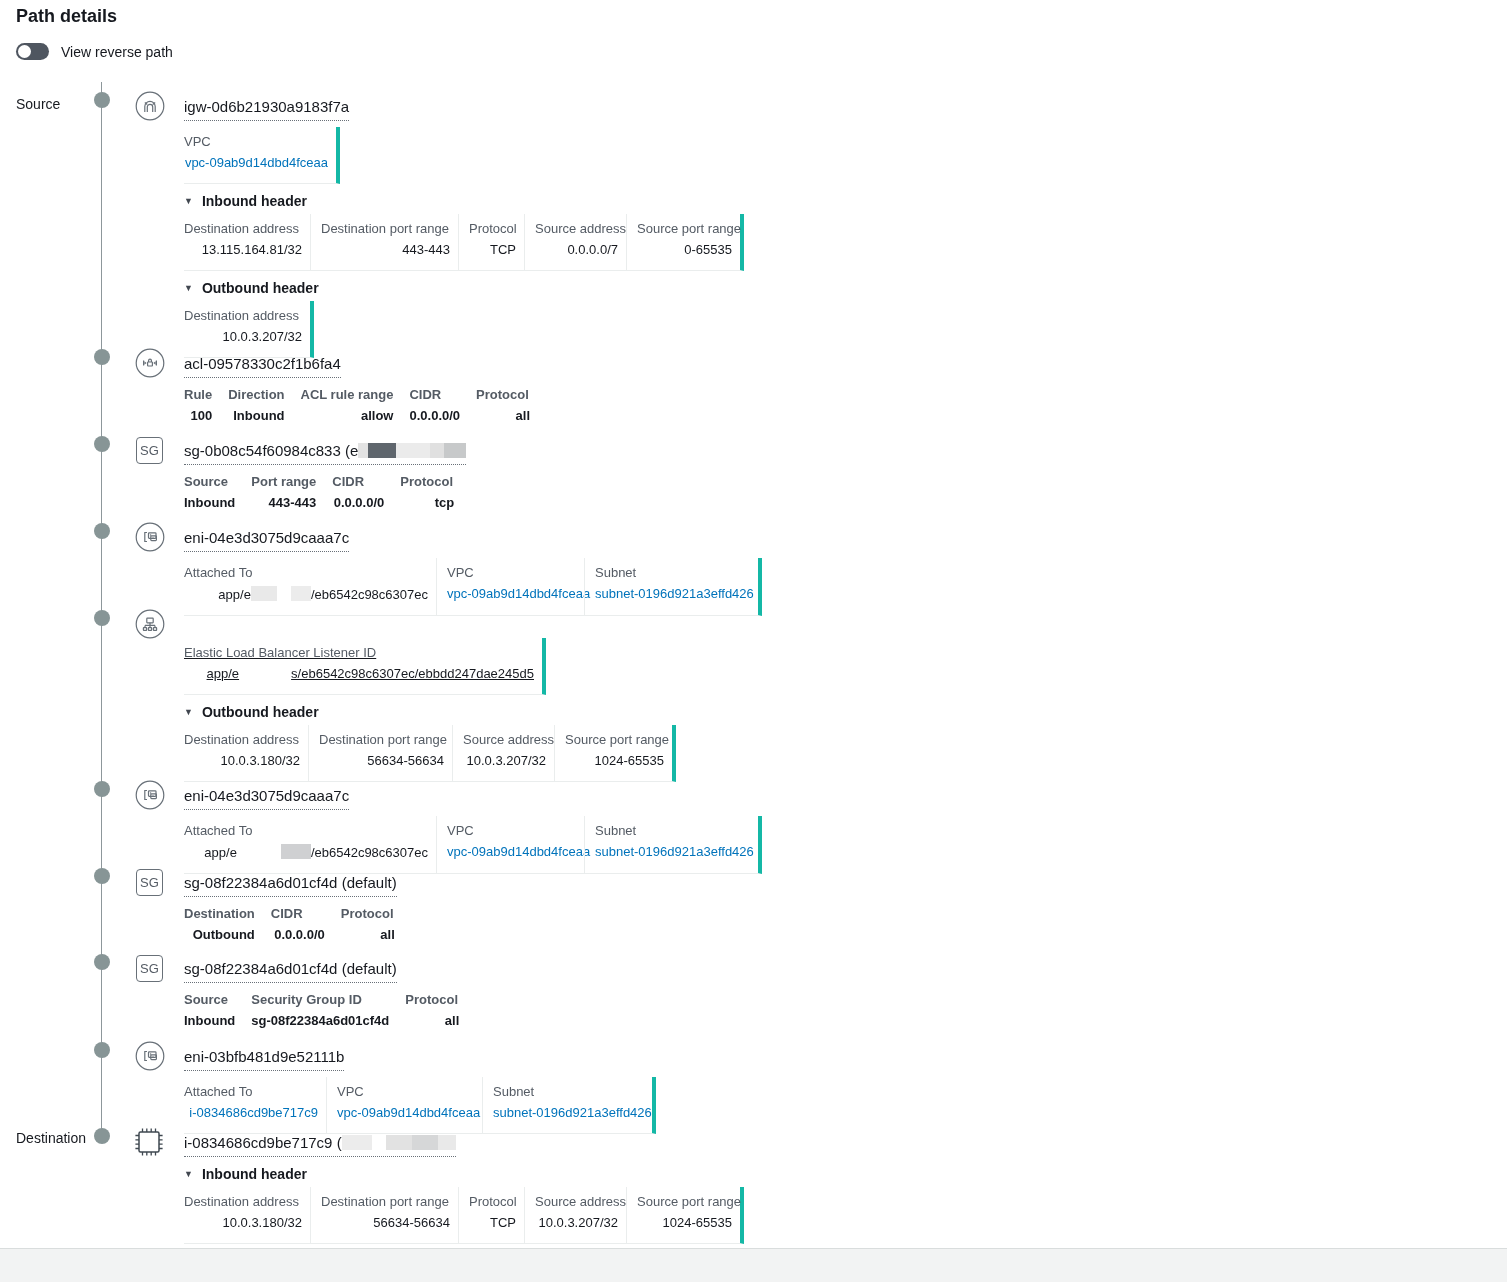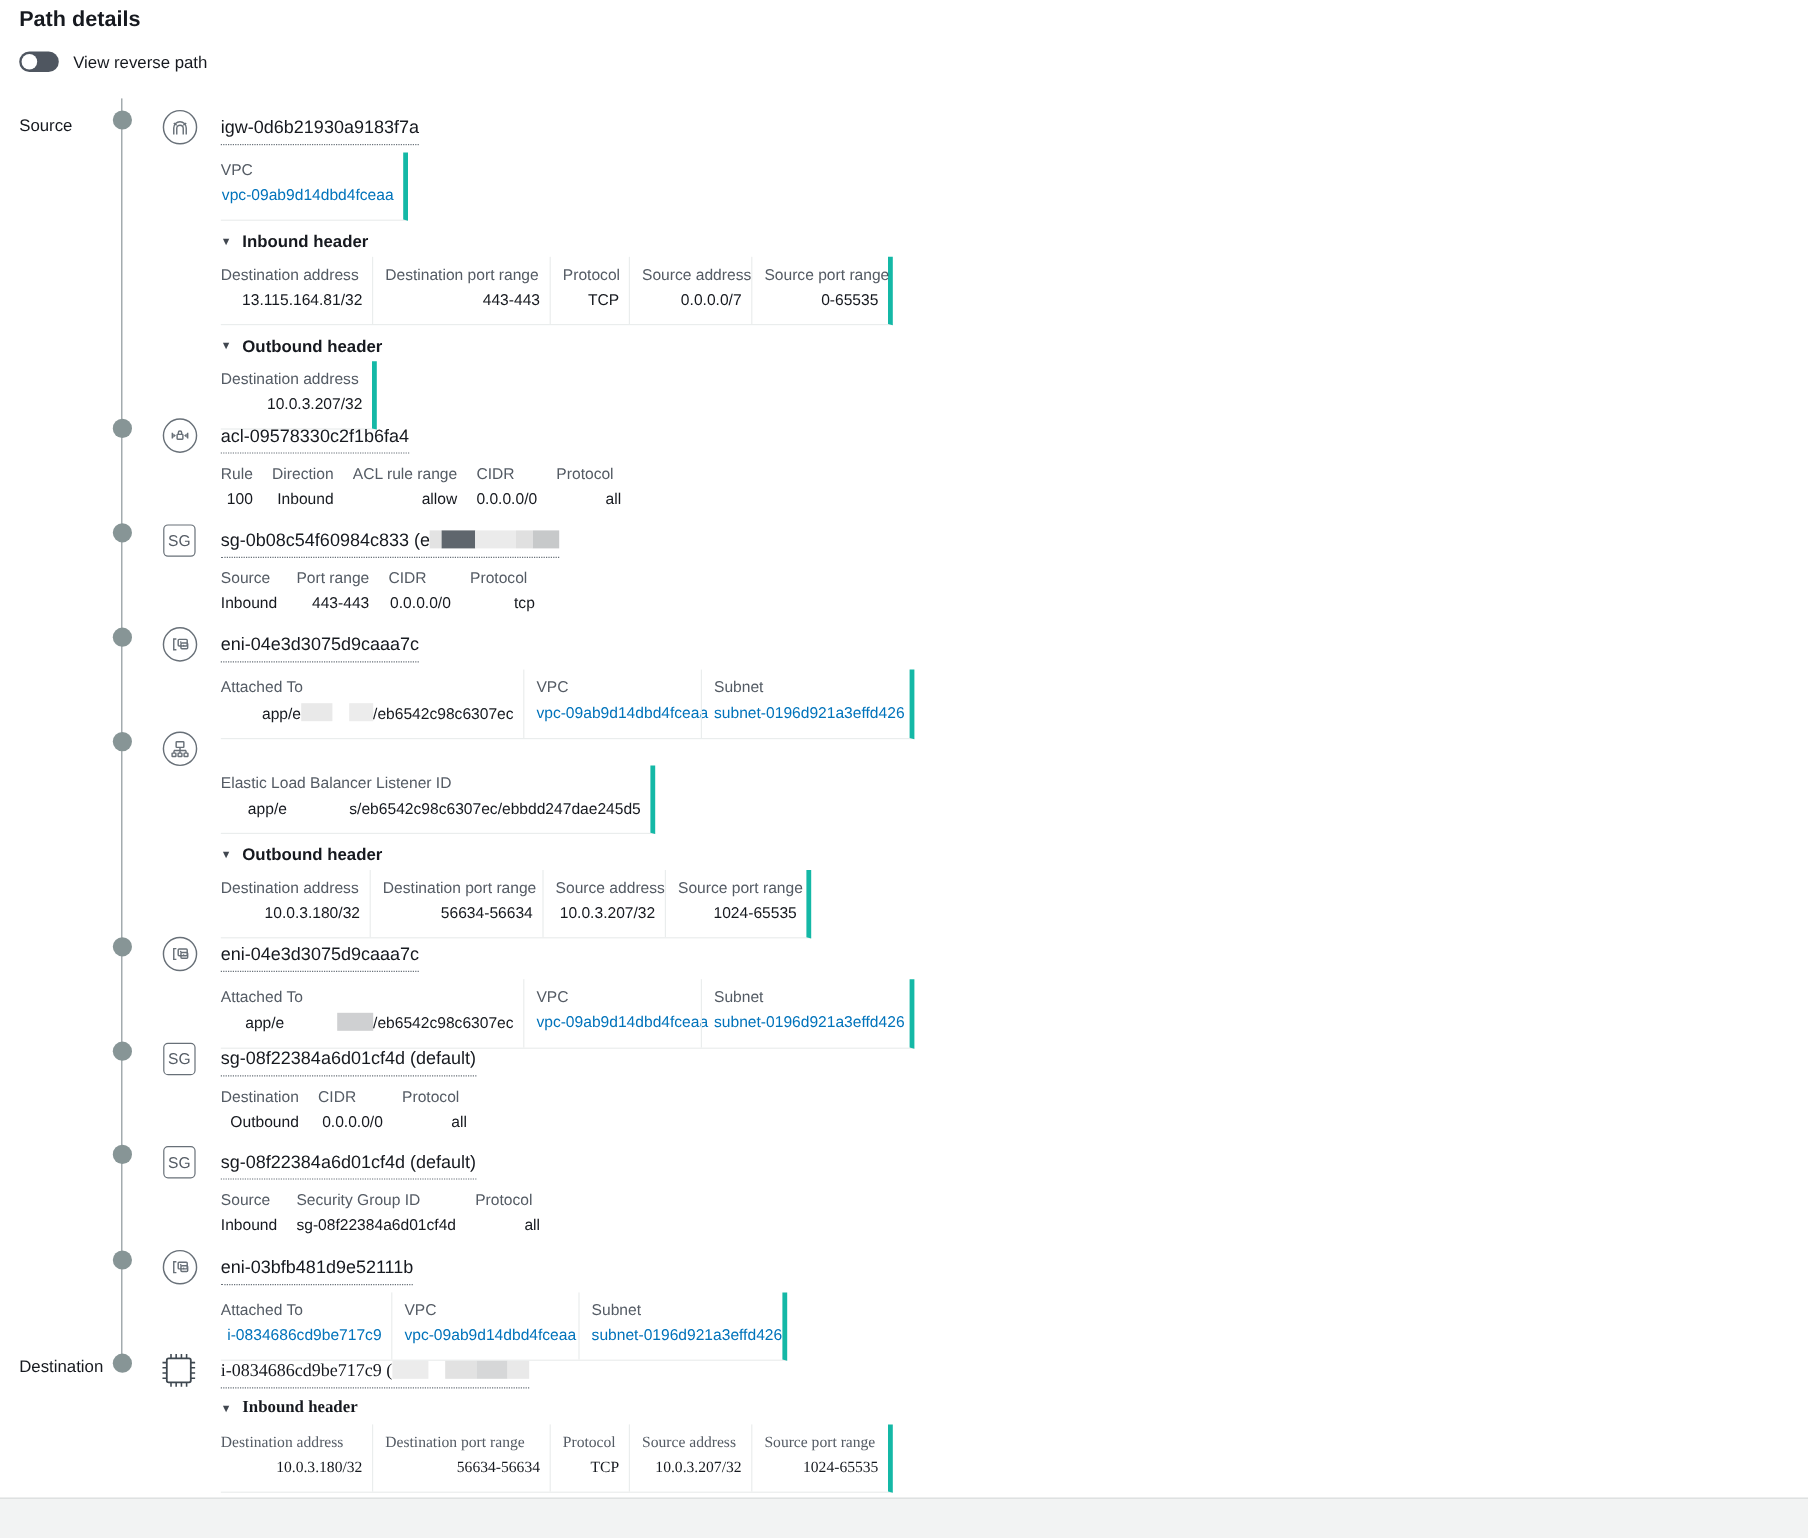--- a/index.html
+++ b/index.html
@@ -37,21 +37,21 @@
   .cell:first-child{border-left:none;padding-left:0;}
   .lbl{font-size:13px;line-height:16px;color:#545b64;}
   .val{font-size:13px;line-height:16px;color:#16191f;margin-top:5px;text-align:right;}
   .lnk{color:#0073bb;text-decoration:none;cursor:pointer;}
 
   .sec-heading{margin-top:10px;display:flex;align-items:center;width:max-content;cursor:pointer;
     font-size:14px;line-height:14px;font-weight:700;color:#16191f;}
   .tri{font-size:9px;margin-right:9px;color:#414750;}
 
   .rule-table{display:flex;margin-top:9px;}
-  .rule-col{padding-right:16px;white-space:nowrap;box-sizing:border-box;}
+  .rule-col{padding-right:16px;white-space:nowrap;box-sizing:border-box;font-weight:bold;}
 
   .footer{position:absolute;left:0;top:1248px;width:1507px;height:34px;background:#f2f3f3;border-top:1px solid #d9dddd;box-sizing:border-box;}
 
   svg .stk{fill:none;stroke:#687078;stroke-width:1.2;}
   svg .stkf{fill:#687078;stroke:none;}
 </style>
 </head>
 <body>
 
 <div class="canvas">
@@ -182,21 +182,21 @@
           </div>
         </div></section>
       <section class="hop" style="top: 606px;"><span class="dot"></span><span class="hop-icon"><svg viewBox="0 0 30 30" width="30" height="30">
             <circle class="stk" cx="15" cy="15" r="13.8"></circle>
             <rect class="stk" x="11.8" y="9.2" width="6.4" height="4.6" rx="0.5"></rect>
             <path class="stk" d="M15 13.8 V16.4 M10 16.4 H20 M10 16.4 V18.6 M15 16.4 V18.6 M20 16.4 V18.6"></path>
             <rect class="stk" x="8.4" y="18.6" width="3.2" height="2.8" rx="0.4"></rect>
             <rect class="stk" x="13.4" y="18.6" width="3.2" height="2.8" rx="0.4"></rect>
             <rect class="stk" x="18.4" y="18.6" width="3.2" height="2.8" rx="0.4"></rect>
           </svg></span><br><div class="attr-table">
-          <div class="cell" style="width: 358px;">
+          <div class="cell" style="width: 358px; text-decoration: underline;">
             <div class="lbl">Elastic Load Balancer Listener ID</div>
             <div class="val"><span>app/e</span><span class="spacer" style="width: 52px;"></span><span>s/eb6542c98c6307ec/ebbdd247dae245d5</span></div>
           </div>
         </div><div class="sec-heading">
           <span class="tri">▼</span>
           <span>Outbound header</span>
         </div><div class="attr-table">
           <div class="cell" style="width: 124px;">
             <div class="lbl">Destination address</div>
             <div class="val"><span>10.0.3.180/32</span></div>
@@ -277,21 +277,21 @@
           </div>
           <div class="cell" style="width: 156px;">
             <div class="lbl">VPC</div>
             <div class="val"><a class="lnk">vpc-09ab9d14dbd4fceaa</a></div>
           </div>
           <div class="cell" style="width: 170px;">
             <div class="lbl">Subnet</div>
             <div class="val"><a class="lnk">subnet-0196d921a3effd426</a></div>
           </div>
         </div></section>
-      <section class="hop" style="top: 1124px; font-family: Liberation Serif, serif;"><span class="dot"></span><span class="hop-icon chip"><svg viewBox="0 0 34 34" width="34" height="34">
+      <section class="hop" style="top: 1124px;"><span class="dot"></span><span class="hop-icon chip"><svg viewBox="0 0 34 34" width="34" height="34">
             <rect x="7" y="7" width="20" height="20" rx="1.5" fill="#fff" stroke="#3f4850" stroke-width="1.5"></rect>
             <g stroke="#3f4850" stroke-width="1.3">
               <path d="M10.5 7 V3.4 M14.8 7 V3.4 M19.2 7 V3.4 M23.5 7 V3.4"></path>
               <path d="M10.5 27 V30.6 M14.8 27 V30.6 M19.2 27 V30.6 M23.5 27 V30.6"></path>
               <path d="M7 10.5 H3.4 M7 14.8 H3.4 M7 19.2 H3.4 M7 23.5 H3.4"></path>
               <path d="M27 10.5 H30.6 M27 14.8 H30.6 M27 19.2 H30.6 M27 23.5 H30.6"></path>
             </g>
           </svg></span><div class="res-title"><span>i-0834686cd9be717c9 (</span><span class="redact" style="width: 30px; background: rgb(236, 236, 236);"></span><span class="spacer" style="width: 14px;"></span><span class="redact" style="width: 26px; background: rgb(226, 226, 226);"></span><span class="redact" style="width: 26px; background: rgb(214, 215, 216);"></span><span class="redact" style="width: 18px; background: rgb(233, 233, 233);"></span></div><br><div class="sec-heading">
           <span class="tri">▼</span>
           <span>Inbound header</span>

